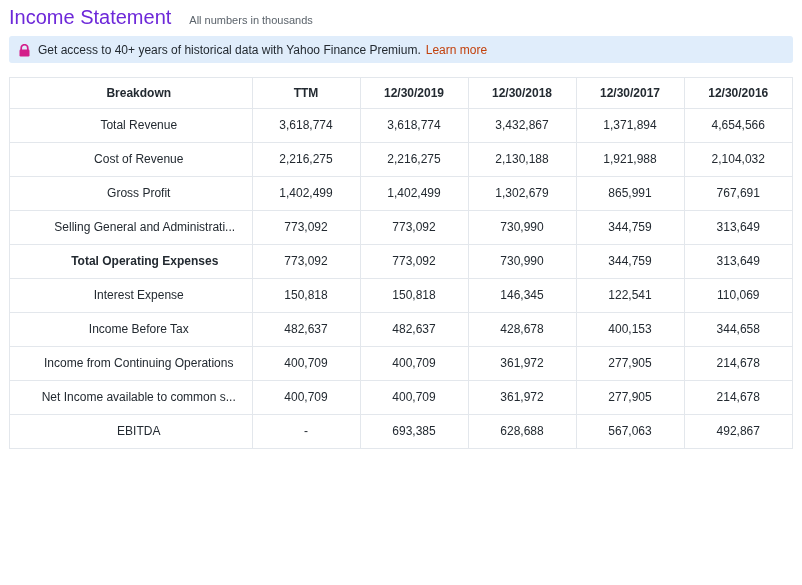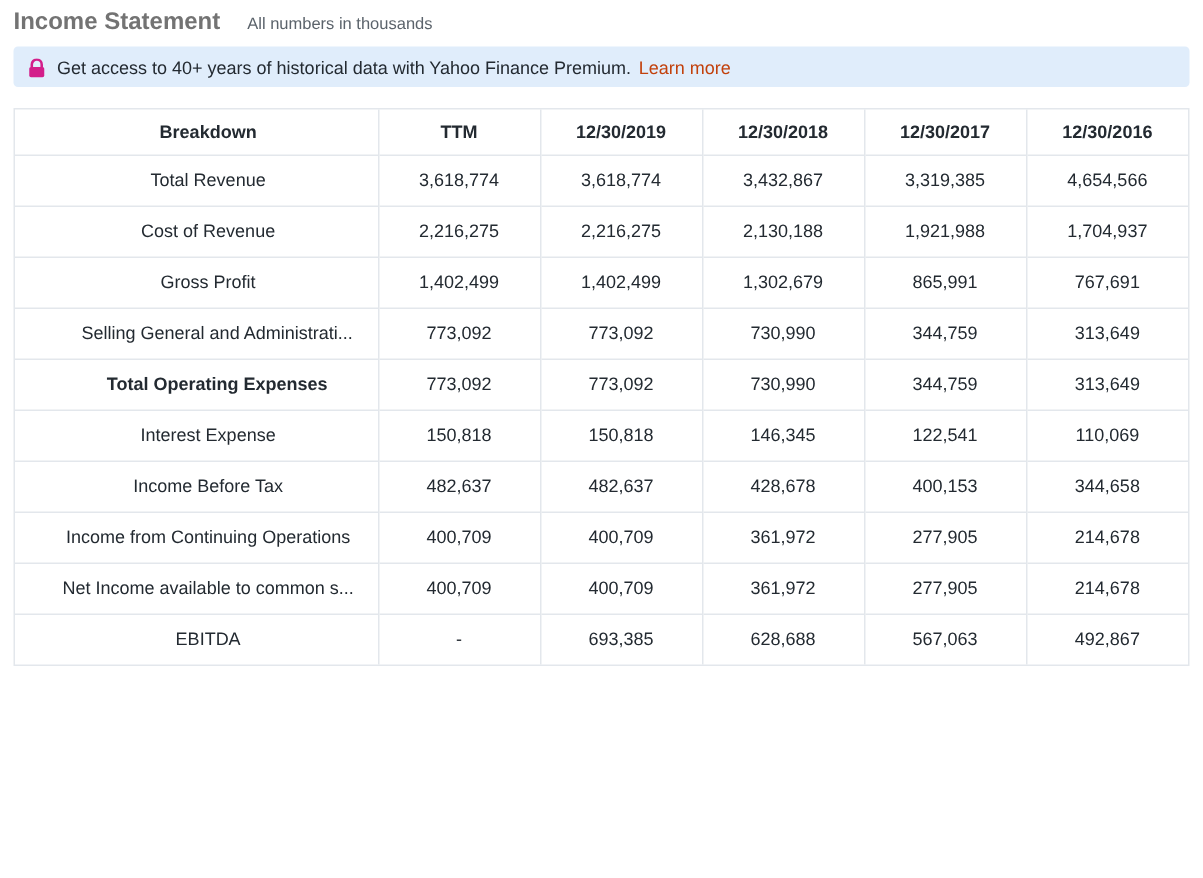--- a/index.html
+++ b/index.html
@@ -6,21 +6,21 @@
   html, body { background: #ffffff; }
   body {
     width: 802px; height: 585px; overflow: hidden;
     font-family: "Liberation Sans", "DejaVu Sans", sans-serif;
     color: #232a31;
   }
   .container { padding: 0 9px; }
 
   
   .page-header { display: flex; align-items: baseline; padding: 6px 0 7px; }
-  .page-title { font-size: 16px; font-weight: 700; color: #737373; }
+  .page-title { font-size: 20px; font-weight: 400; color: #6d28d9; }
   .units-note { font-size: 11px; color: #5b636b; margin-left: 18px; }
 
   
   .banner {
     display: flex; align-items: center; height: 27px;
     background: #e0edfb; border-radius: 3px;
     padding: 0 10px; font-size: 12px; color: #232a31;
     margin-bottom: 14px;
   }
   .lock { display: inline-flex; margin-right: 8px; position: relative; top: 1px; }
@@ -83,30 +83,30 @@
           <th class="c-val">12/30/2017</th>
           <th class="c-val">12/30/2016</th>
         </tr>
       </thead>
       <tbody>
         <tr>
           <td class="c-label">Total Revenue</td>
           <td class="c-val">3,618,774</td>
           <td class="c-val">3,618,774</td>
           <td class="c-val">3,432,867</td>
-          <td class="c-val">3,319,385</td>
+          <td class="c-val">1,371,894</td>
           <td class="c-val">4,654,566</td>
         </tr>
         <tr>
           <td class="c-label">Cost of Revenue</td>
           <td class="c-val">2,216,275</td>
           <td class="c-val">2,216,275</td>
           <td class="c-val">2,130,188</td>
           <td class="c-val">1,921,988</td>
-          <td class="c-val">1,704,937</td>
+          <td class="c-val">2,104,032</td>
         </tr>
         <tr>
           <td class="c-label">Gross Profit</td>
           <td class="c-val">1,402,499</td>
           <td class="c-val">1,402,499</td>
           <td class="c-val">1,302,679</td>
           <td class="c-val">865,991</td>
           <td class="c-val">767,691</td>
         </tr>
         <tr class="sub">

